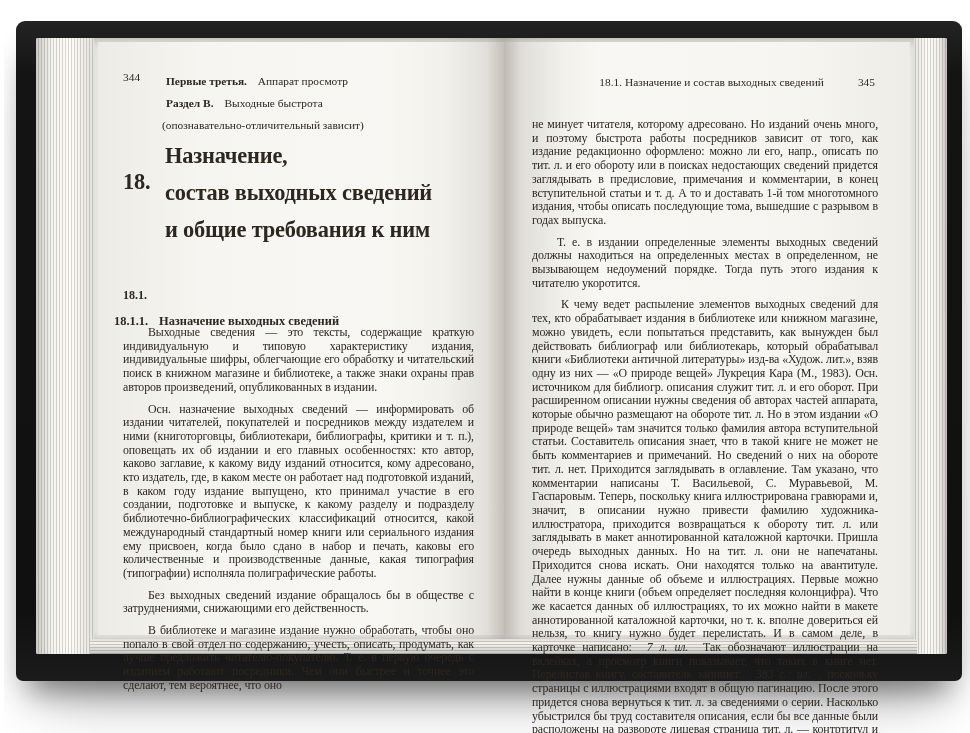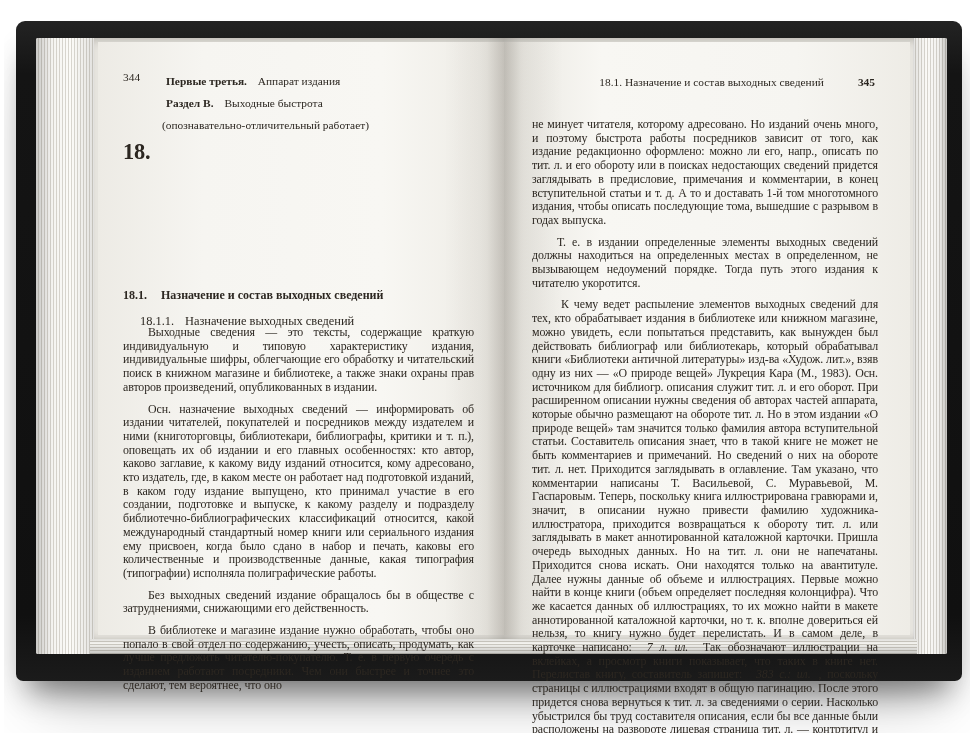--- a/index.html
+++ b/index.html
@@ -55,71 +55,75 @@
     background:linear-gradient(90deg, rgba(32,27,20,0) 0%, rgba(32,27,20,0.06) 36%, rgba(32,27,20,0.17) 50%, rgba(32,27,20,0.06) 64%, rgba(32,27,20,0) 100%);
     pointer-events:none;
   }
 
   
   .rh { position:absolute; top:21px; left:17px; display:flex; font-size:11.4px; line-height:13.8px; }
   .rh .folio { width:35px; }
   .rh-line { display:block; }
 
   .chapter { position:absolute; top:87px; left:17px; display:flex; font-weight:bold; font-size:22.4px; line-height:29px; letter-spacing:-0.2px; }
-  .ch-num { width:38px; }
+  .ch-num { width:38px;margin-top:30px; }
   .ch-line { display:block; }
 
   .sec-h { position:absolute; top:236px; left:17px; display:flex; font-weight:bold; font-size:12px; line-height:18px; }
   .sec-h .num { width:38px; }
-  .subsec-h { position:absolute; top:264px; left:34px; display:flex; font-weight:normal; font-size:12.4px; line-height:15px; }
+  .subsec-h { position:absolute; top:264px; left:8px; display:flex; font-weight:bold; font-size:12.4px; line-height:15px; }
   .subsec-h .num { width:45px; }
 
   .body-block {
     position:absolute; left:17px; width:367px;
     font-size:11.9px; line-height:13.7px; text-align:justify;
     letter-spacing:-0.1px;
     hyphens:auto; -webkit-hyphens:auto;
   }
   .body-left { top:276px; }
   .body-block p { margin:0; }
   .ind { text-indent:25px; }
 
   .rh-r { position:absolute; top:26px; right:27px; display:flex; font-size:11.4px; line-height:13.8px; white-space:nowrap;text-align:center; }
-  .rh-r .folio-r { margin-left:26px;font-weight:bold; }
+  .rh-r .folio-r { margin-left:26px; }
   .body-right { top:68px; left:20px; width:362px; }
 </style>
 </head>
 <body>
 
 <div class="scene">
   <div class="book">
     <div class="pages">
       <div class="edge edge-left"></div>
       <div class="edge edge-right"></div>
       <div class="edge edge-bottom"></div>
 
       <div class="sheet">
 
         <div class="page page-left">
           <div class="rh">
             <span class="folio">344</span>
             <span>
-              <span class="rh-line"><b>Первые третья.</b><span> Аппарат издания</span></span>
+              <span class="rh-line"><b>Первые третья.</b><span> Аппарат просмотр</span></span>
               <span class="rh-line"><b>Раздел В.</b><span> Выходные быстрота</span></span>
-              <span class="rh-line">(опознавательно-отличительный работает)</span>
+              <span class="rh-line">(опознавательно-отличительный зависит)</span>
             </span>
           </div>
 
           <div class="chapter">
             <span class="ch-num">18.</span>
+            <span>
+              <span class="ch-line">Назначение,</span>
+              <span class="ch-line">состав выходных сведений</span>
+              <span class="ch-line">и общие требования к ним</span>
+            </span>
           </div>
 
           <div class="sec-h">
             <span class="num">18.1.</span>
-            <span>Назначение и состав выходных сведений</span>
           </div>
 
           <div class="subsec-h">
             <span class="num">18.1.1.</span>
             <span>Назначение выходных сведений</span>
           </div>
 
           <div class="body-block body-left">
             <p class="ind">Выходные сведения — это тексты, содержащие краткую индивидуальную и типовую характеристику издания, индивидуальные шифры, облегчающие его обработку и читательский поиск в книжном магазине и библиотеке, а также знаки охраны прав авторов произведений, опубликованных в издании.</p>
             <p class="ind">Осн. назначение выходных сведений — информировать об издании читателей, покупателей и посредников между издателем и ними (книготорговцы, библиотекари, библиографы, критики и т. п.), оповещать их об издании и его главных особенностях: кто автор, каково заглавие, к какому виду изданий относится, кому адресовано, кто издатель, где, в каком месте он работает над подготовкой изданий, в каком году издание выпущено, кто принимал участие в его создании, подготовке и выпуске, к какому разделу и подразделу библиотечно-библиографических классификаций относится, какой международный стандартный номер книги или сериального издания ему присвоен, когда было сдано в набор и печать, каковы его количественные и производственные данные, какая типография (типографии) исполняла полиграфические работы.</p>

